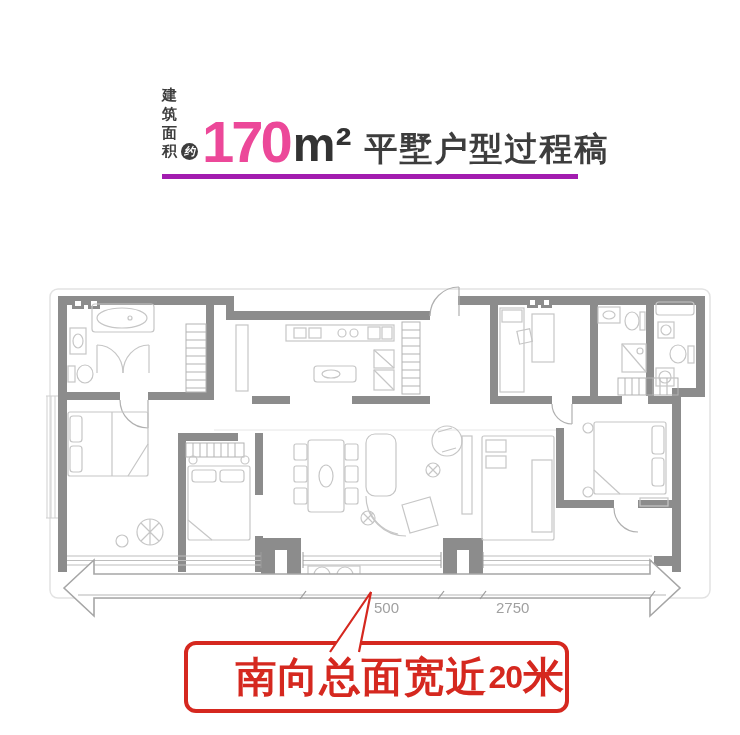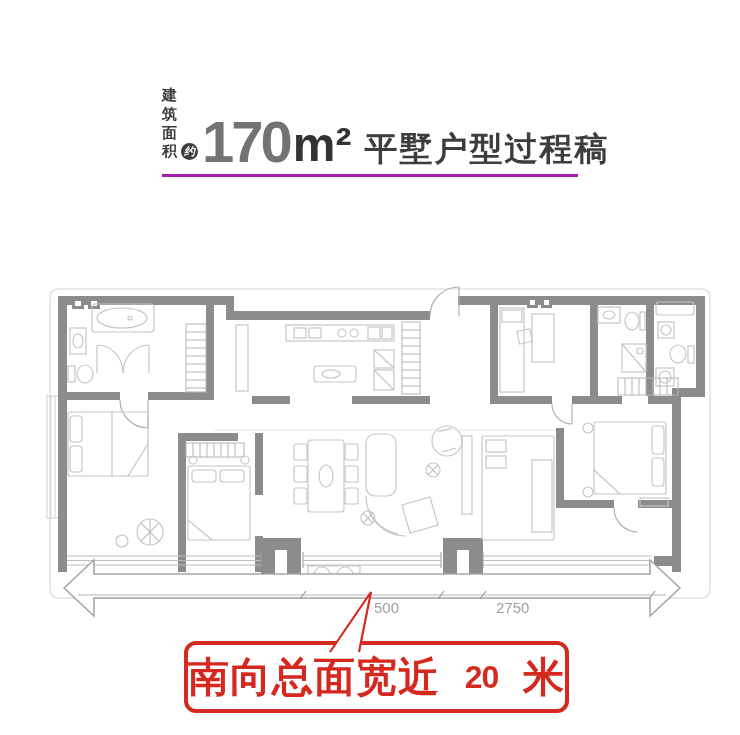--- a/index.html
+++ b/index.html
@@ -3,40 +3,40 @@
 <meta charset="utf-8">
 <style>
   html,body{margin:0;padding:0;}
   body{
     width:740px;height:735px;position:relative;background:#ffffff;
     font-family:"Liberation Sans","DejaVu Sans",sans-serif;overflow:hidden;
   }
   
   .hdr{
     position:absolute;left:162px;top:86px;width:416px;
-    padding-bottom:10px;border-bottom:3px solid #a21caf;
+    padding-bottom:10px;border-bottom:5px solid #a21caf;
     display:flex;align-items:flex-end;
   }
   .area-label{position:relative;display:flex;flex-direction:column;margin-bottom:3px;}
   .area-label span{font-size:15px;font-weight:700;color:#3d3d3d;line-height:1.25;letter-spacing:1px;}
   .badge{
     position:absolute;right:-20px;bottom:1px;width:17px;height:17px;border-radius:50%;
     background:#3d3d3d;color:#ffffff;font-size:11px;font-weight:700;
     display:flex;align-items:center;justify-content:center;
   }
-  .area-value{font-size:58px;font-weight:800;color:#737373;line-height:0.76;letter-spacing:-3px;margin-left:24px;}
+  .area-value{font-size:58px;font-weight:800;color:#ec4899;line-height:0.76;letter-spacing:-3px;margin-left:24px;}
   .area-unit{font-size:48px;font-weight:800;color:#333333;line-height:0.8;margin-left:3px;}
   .hdr-title{font-size:33px;font-weight:800;color:#3d3d3d;line-height:0.95;letter-spacing:2px;margin-left:13px;white-space:nowrap;}
   
   .plan-svg{position:absolute;left:0;top:0;z-index:1;}
   
   .callout-box{
     position:absolute;left:184px;top:641px;width:385px;height:72px;box-sizing:border-box;
     background:#ffffff;border:4px solid #d5281f;border-radius:12px;z-index:2;
-    display:flex;align-items:center;justify-content:space-between;white-space:nowrap;
+    display:flex;align-items:center;justify-content:flex-end;white-space:nowrap;
   }
   .callout-box .cjk{font-size:41px;font-weight:900;color:#d5281f;letter-spacing:1px;}
   .callout-box .num{font-size:32px;font-weight:900;color:#d5281f;letter-spacing:-1px;margin:0 1px;}
   .callout-tail{position:absolute;left:322px;top:586px;z-index:3;}
 </style>
 </head>
 <body>
 
 <div class="hdr">
   <div class="area-label">

